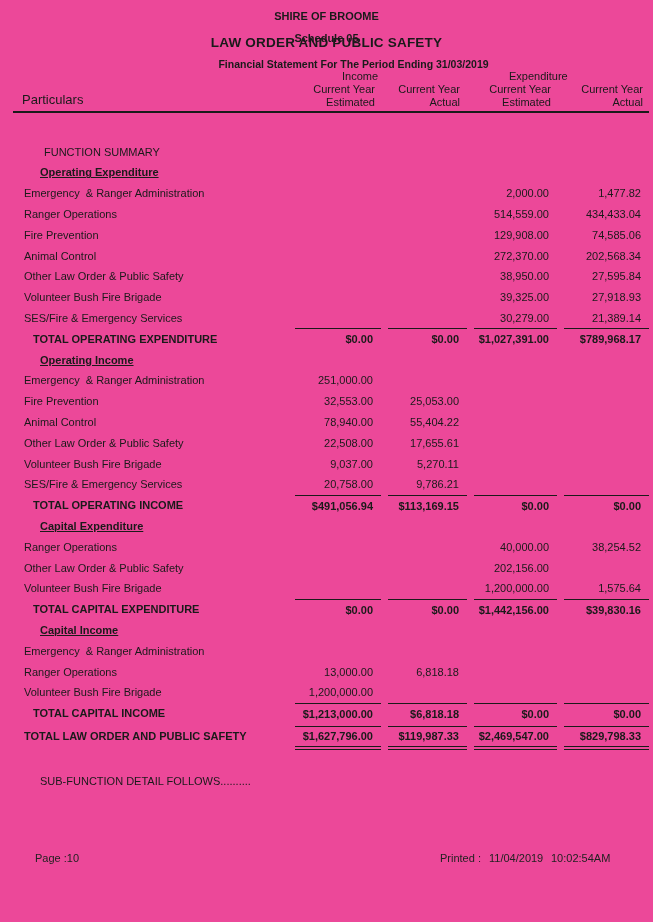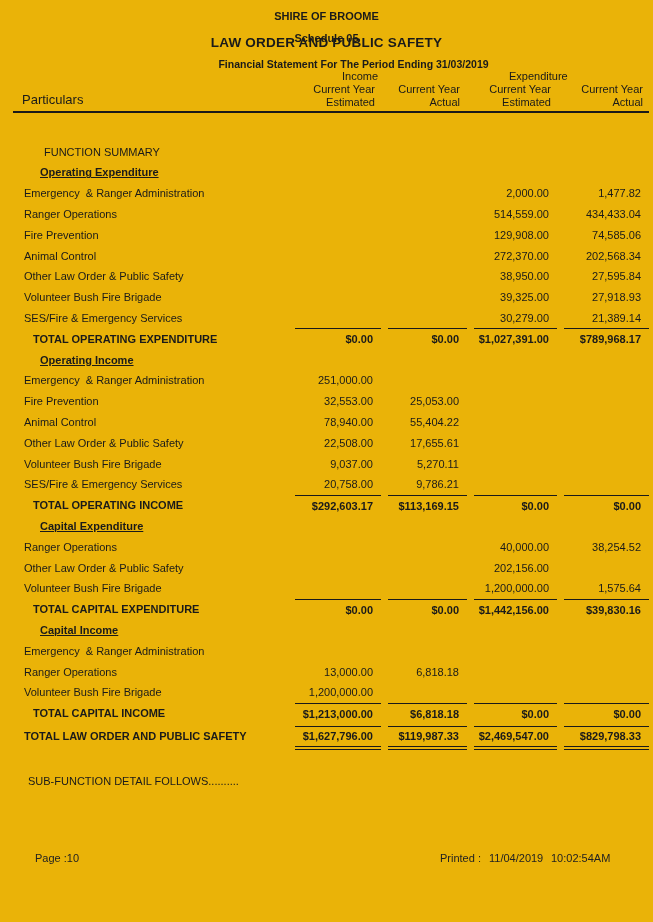--- a/index.html
+++ b/index.html
@@ -1,17 +1,17 @@
 <!DOCTYPE html>
 <html><head>
 <meta charset="utf-8">
 <style>
   html,body { margin:0; padding:0; background:#ffffff; }
   .page {
-    position:relative; width:653px; height:922px; background:#eab308;
+    position:relative; width:653px; height:922px; background:#ec4899;
     font-family:"Liberation Sans", sans-serif; color:#1a1a1a; overflow:hidden;
   }
   
   .hdr { position:relative; height:115px; }
   .hline { position:absolute; left:0; width:100%; text-align:center; }
   .org    { top:10px; font-size:11px; font-weight:bold; }
   .sched  { top:32px; font-size:11px; font-weight:bold; }
   .rtitle { top:35px; font-size:13.5px; font-weight:bold; letter-spacing:.2px; }
   .subt   { top:58px; font-size:10.5px; font-weight:bold;padding-left:27px; }
   .grp { position:absolute; top:70px; font-size:11px; }
@@ -33,21 +33,21 @@
   .tot .label { padding-left:33px; font-weight:bold; }
   .tot .num, .grand .num {
     font-weight:bold; border-top:1.5px solid #1a1a1a;
     height:100%; display:flex; align-items:center; justify-content:flex-end; box-sizing:border-box;
   }
   .tot > :nth-child(n+3), .grand > :nth-child(n+3), .drule > :nth-child(n+3) { margin-left:7px; }
   .grand { margin-top:2px; }
   .grand .label { padding-left:24px; font-weight:bold; }
   .drule { display:grid; grid-template-columns:295px 86px 86px 90px 92px; height:5px; }
   .drule .seg { height:2px; border-top:1.5px solid #1a1a1a; border-bottom:1.5px solid #1a1a1a; }
-  .footnote { margin-top:24px; padding-left:28px; font-size:11px; }
+  .footnote { margin-top:24px; padding-left:40px; font-size:11px; }
   
   .pfoot { position:absolute; top:852px; left:0; width:100%; font-size:11px; color:#222; }
   .pfoot .pageno { position:absolute; left:35px; }
   .pfoot .printedlbl { position:absolute; left:440px; }
   .pfoot .printeddate { position:absolute; left:489px; }
   .pfoot .printedtime { position:absolute; left:551px; }
 </style>
 </head>
 <body>
 
@@ -201,21 +201,21 @@
     </div>
     <div class="row item">
       <div class="label">SES/Fire &amp; Emergency Services</div>
       <div class="num">20,758.00</div>
       <div class="num">9,786.21</div>
       <div class="num"></div>
       <div class="num"></div>
     </div>
     <div class="row tot">
       <div class="label">TOTAL OPERATING INCOME</div>
-      <div class="num">$292,603.17</div>
+      <div class="num">$491,056.94</div>
       <div class="num">$113,169.15</div>
       <div class="num">$0.00</div>
       <div class="num">$0.00</div>
     </div>
 
     <div class="row sec">
       <div class="label">Capital Expenditure</div>
       <div class="num"></div>
         <div class="num"></div>
         <div class="num"></div>

